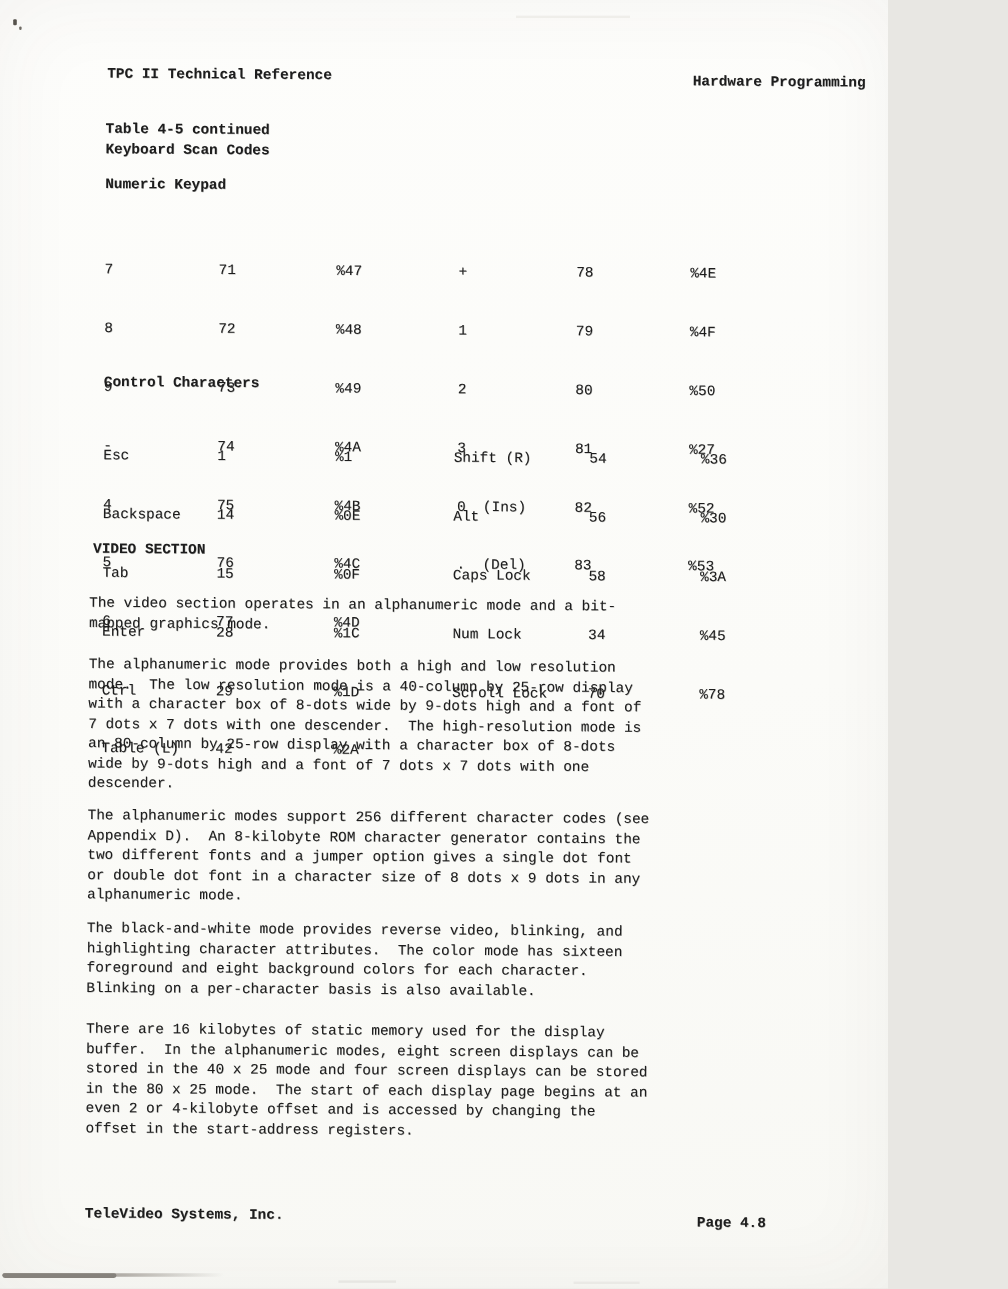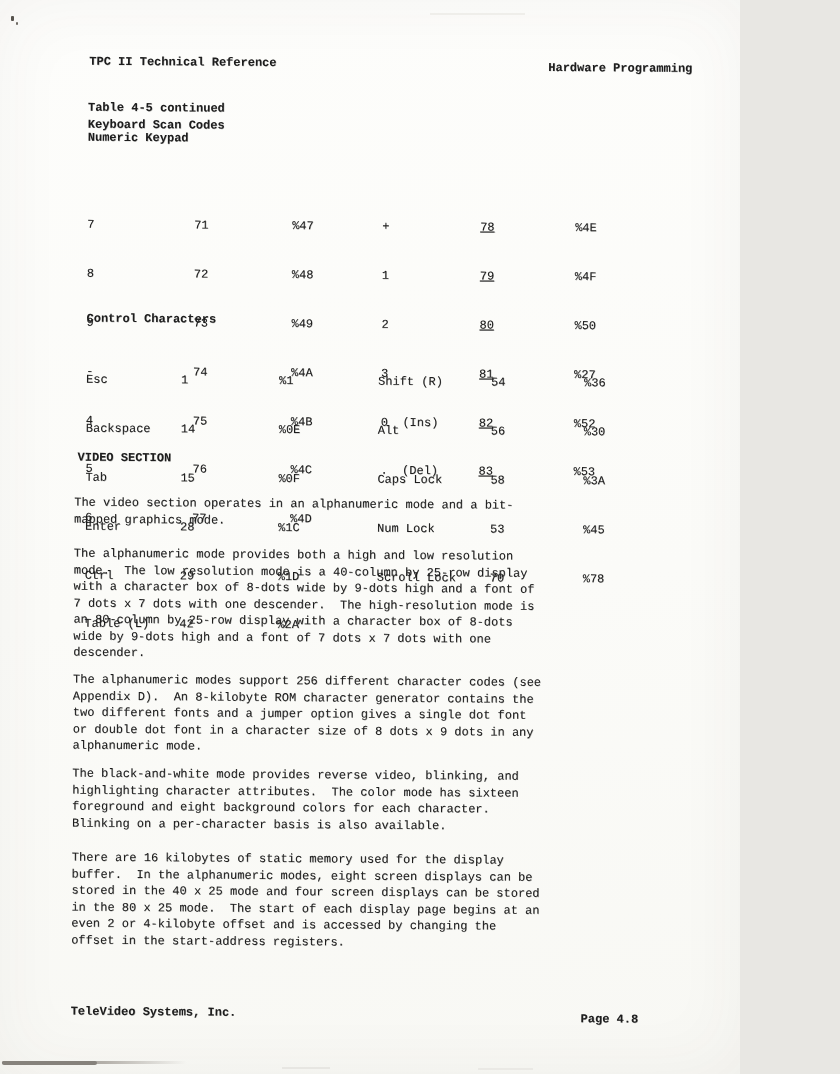--- a/index.html
+++ b/index.html
@@ -13,43 +13,43 @@
   .content{
     position:absolute;left:0;top:0;right:0;bottom:0;
     transform:rotate(0.4deg);transform-origin:420px 537px;
     text-shadow:0.4px 0.4px 0.3px rgba(25,25,25,0.35);
   }
   .abs{position:absolute;white-space:pre;line-height:16.5px;}
   .bold{font-weight:bold;}
   .tbl .row{display:flex;height:15.9px;line-height:15.9px;white-space:pre;}
   .tbl span{display:block;white-space:pre;}
   
-  .nl .k{width:95px;} .nl .c{width:98px;margin-left:12px;}
+  .nl .k{width:95px;} .nl .c{width:98px;}
   
-  .nr .k{width:98px;} .nr .c{width:95px;text-decoration:underline;}
+  .nr .k{width:98px;} .nr .c{width:95px;}
   
   .cl .k{width:95px;} .cl .c{width:98px;}
   
   .cr .k{width:113px;} .cr .c{width:93px;}
   .para{white-space:pre;}
   .art{position:absolute;}
 </style>
 </head>
 <body>
 
 <div class="page">
   <div class="content">
 
     <div class="abs bold" style="left:86px;top:56px">TPC II Technical Reference</div>
-    <div class="abs bold" style="left:545px;top:59px">Hardware Programming</div>
+    <div class="abs bold" style="left:574px;top:59px">Hardware Programming</div>
 
     <div class="abs bold" style="left:85px;top:102px">Table 4-5 continued
 Keyboard Scan Codes</div>
 
-    <div class="abs bold" style="left:85px;top:132px">Numeric Keypad</div>
+    <div class="abs bold" style="left:85px;top:148px">Numeric Keypad</div>
 
     <div class="abs tbl nl" style="left:85px;top:187px">
       <div class="row"><span class="k">7</span><span class="c">71</span><span class="h">%47</span></div>
       <div class="row"><span class="k">8</span><span class="c">72</span><span class="h">%48</span></div>
       <div class="row"><span class="k">9</span><span class="c">73</span><span class="h">%49</span></div>
       <div class="row"><span class="k">-</span><span class="c">74</span><span class="h">%4A</span></div>
       <div class="row"><span class="k">4</span><span class="c">75</span><span class="h">%4B</span></div>
       <div class="row"><span class="k">5</span><span class="c">76</span><span class="h">%4C</span></div>
       <div class="row"><span class="k">6</span><span class="c">77</span><span class="h">%4D</span></div>
     </div>
@@ -71,21 +71,21 @@
       <div class="row"><span class="k">Tab</span><span class="c">15</span><span class="h">%0F</span></div>
       <div class="row"><span class="k">Enter</span><span class="c">28</span><span class="h">%1C</span></div>
       <div class="row"><span class="k">Ctrl</span><span class="c">29</span><span class="h">%1D</span></div>
       <div class="row"><span class="k">Table (L)</span><span class="c">42</span><span class="h">%2A</span></div>
     </div>
 
     <div class="abs tbl cr" style="left:377px;top:342px">
       <div class="row"><span class="k">Shift (R)</span><span class="c">54</span><span class="h">%36</span></div>
       <div class="row"><span class="k">Alt</span><span class="c">56</span><span class="h">%30</span></div>
       <div class="row"><span class="k">Caps Lock</span><span class="c">58</span><span class="h">%3A</span></div>
-      <div class="row"><span class="k">Num Lock</span><span class="c">53</span><span class="h">%45</span></div>
+      <div class="row"><span class="k">Num Lock</span><span class="c">34</span><span class="h">%45</span></div>
       <div class="row"><span class="k">Scroll Lock</span><span class="c">70</span><span class="h">%78</span></div>
     </div>
 
     <div class="abs bold" style="left:77px;top:452px">VIDEO SECTION</div>
 
     <div class="abs para" style="left:74px;top:497px">The video section operates in an alphanumeric mode and a bit-
 mapped graphics mode.</div>
     <div class="abs para" style="left:74px;top:548px">The alphanumeric mode provides both a high and low resolution
 mode.  The low resolution mode is a 40-column by 25-row display
 with a character box of 8-dots wide by 9-dots high and a font of

